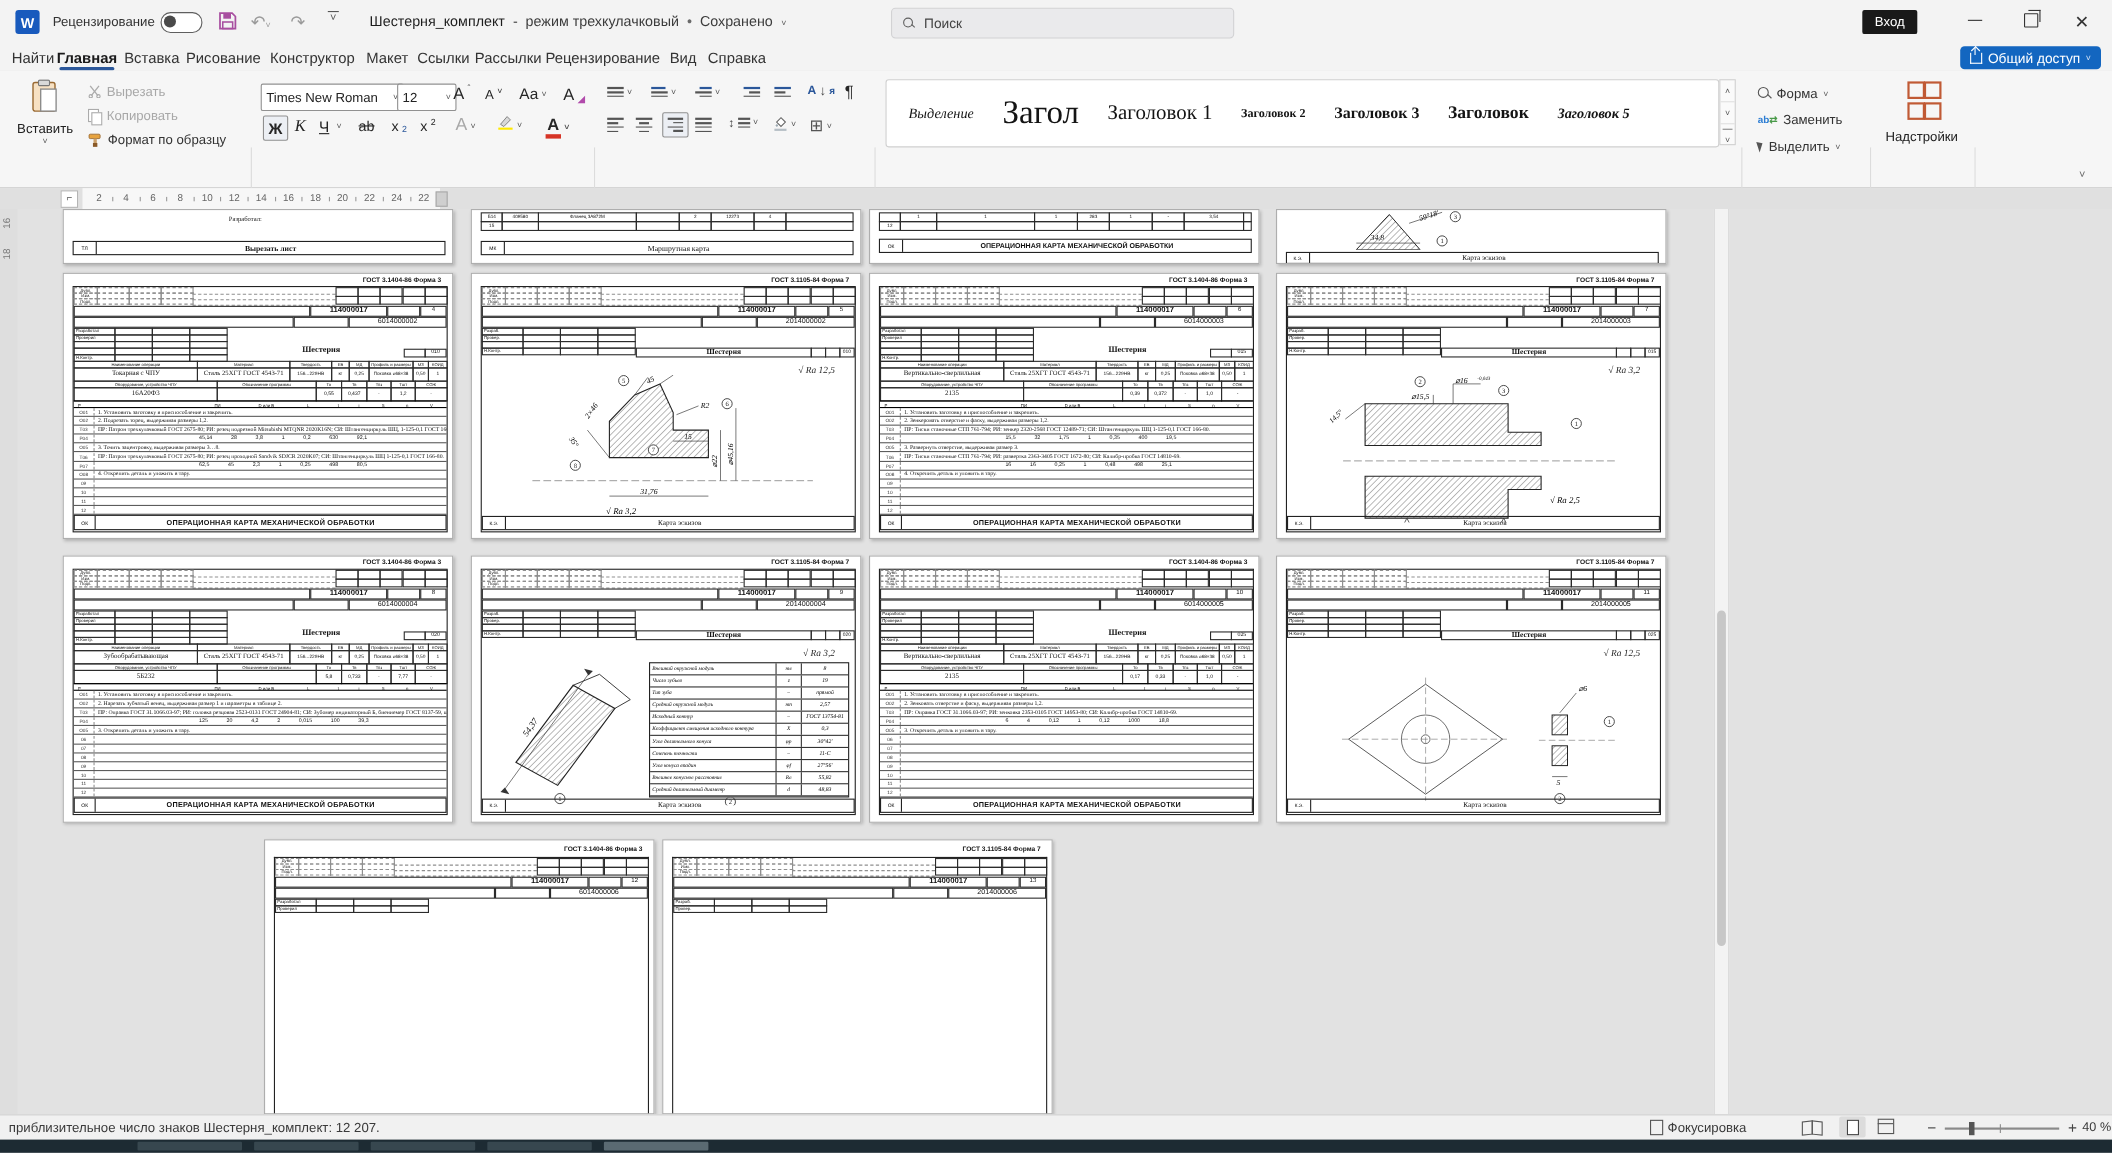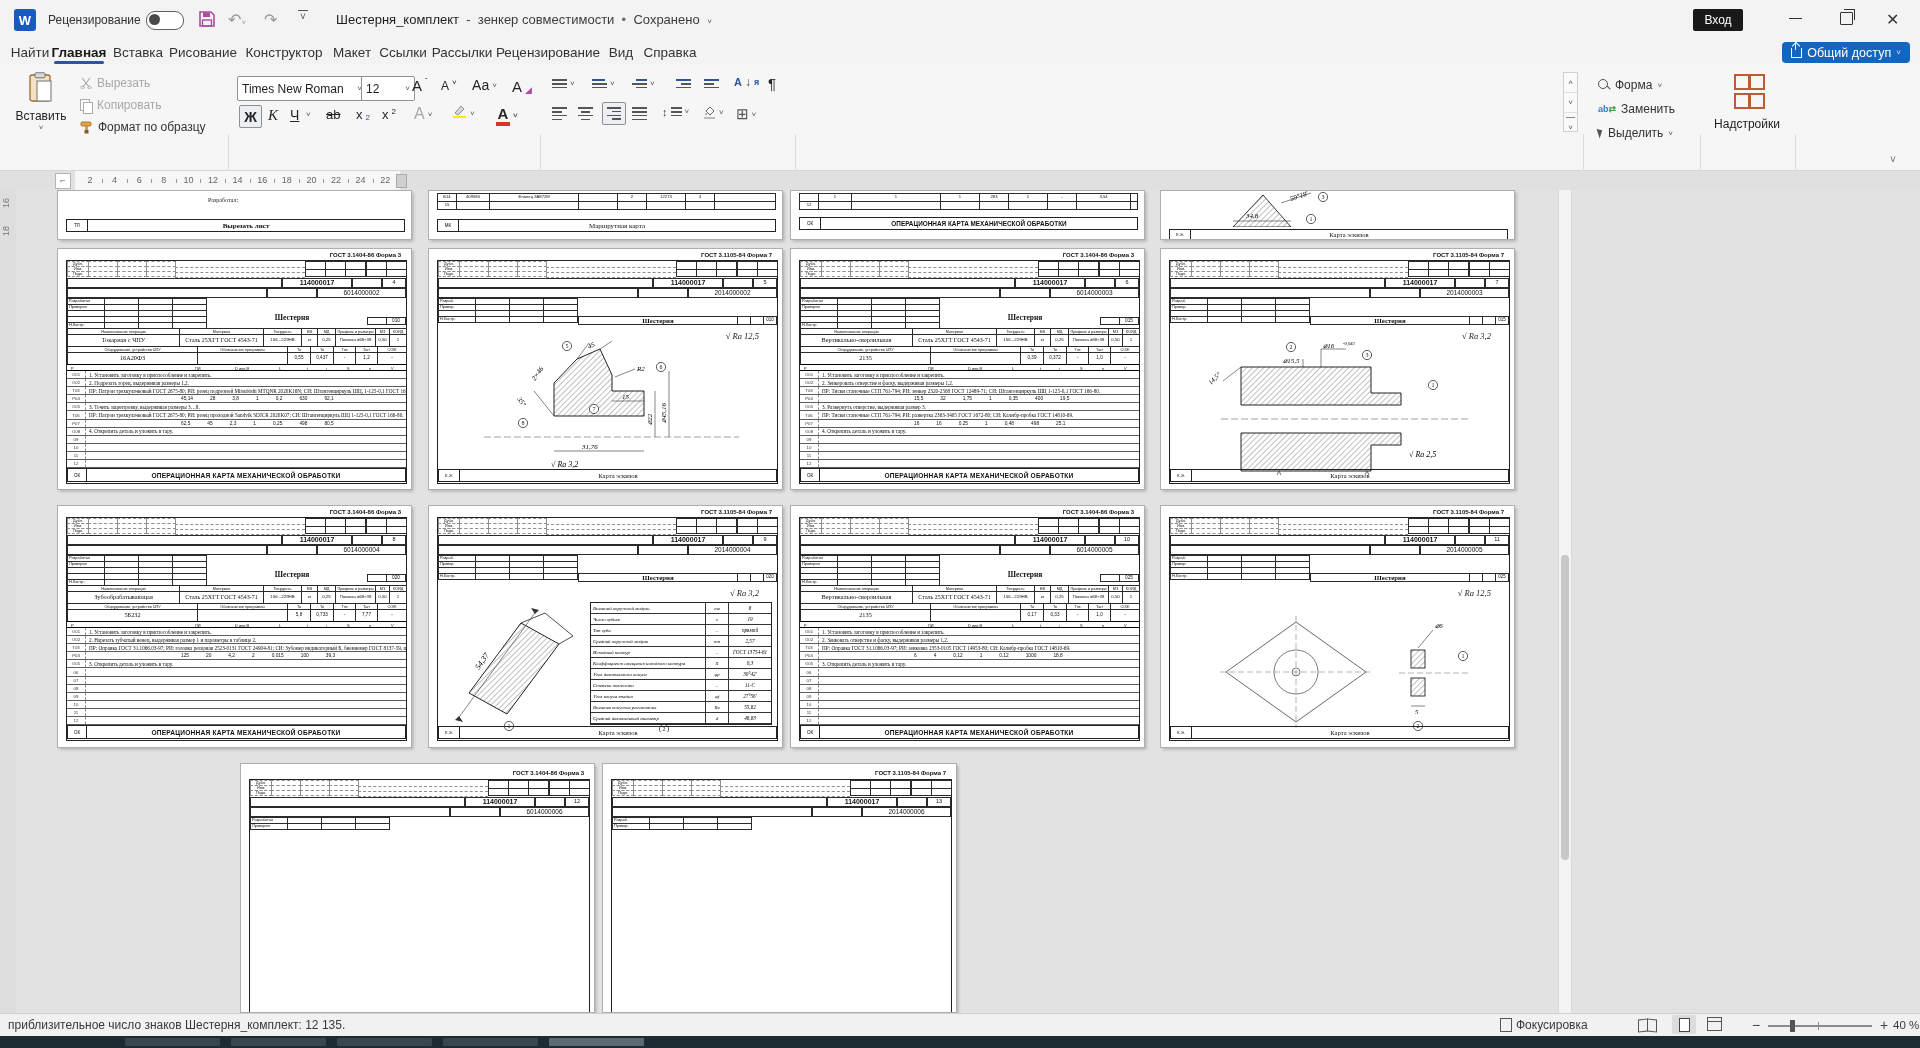--- a/index.html
+++ b/index.html
@@ -57,24 +57,31 @@
         <rect x="5" y="2.5" width="7" height="4.5" fill="#a84fa0"></rect>
         <rect x="4.5" y="10" width="9" height="6" fill="none" stroke="#a84fa0" stroke-width="1.4"></rect>
       </svg>
   </div>
   <div class="abs" style="left:228px;top:10px;font-size:16px;color:#9a9a9a;">↶<span style="font-size:8px;">˅</span></div>
   <div class="abs" style="left:264px;top:10px;font-size:16px;color:#9a9a9a;">↷</div>
   <div class="abs" style="left:298px;top:10px;font-size:10px;color:#555;border-top:1.5px solid #555;width:10px;text-align:center;">˅</div>
   <div class="abs" style="left:336px;top:12px;font-size:13px;color:#1d1d1d;white-space:nowrap;">
     <span>Шестерня_комплект</span>
     <span style="color:#3c3c3c;">&nbsp;-&nbsp;</span>
-    <span style="color:#3c3c3c;">зенкер совместимости</span>
+    <span style="color:#3c3c3c;">режим трехкулачковый</span>
     <span style="color:#6a6a6a;">&nbsp;•&nbsp;</span>
     <span style="color:#3c3c3c;">Сохранено</span>
     <span class="chev" style="margin-left:4px;">˅</span>
+  </div>
+  <div class="abs" style="left:810px;top:7px;width:300px;height:26px;background:#eaeaec;border:1px solid #d2d2d4;border-radius:4px;display:flex;align-items:center;padding-left:10px;gap:8px;">
+    <span style="position:relative;width:11px;height:11px;display:inline-block;">
+      <span style="position:absolute;left:0;top:0;width:7px;height:7px;border:1.4px solid #5f5f5f;border-radius:50%;"></span>
+      <span style="position:absolute;left:7px;top:7px;width:4px;height:1.4px;background:#5f5f5f;transform:rotate(45deg);"></span>
+    </span>
+    <span style="font-size:12.5px;color:#444;">Поиск</span>
   </div>
   <div class="abs" style="left:1693px;top:9px;width:50px;height:22px;background:#191919;color:#fff;font-size:12px;display:flex;align-items:center;justify-content:center;border-radius:2px;">Вход</div>
   <div class="abs" style="left:1789px;top:18px;width:13px;height:1.4px;background:#333;"></div>
   <div class="abs" style="left:1840px;top:12px;width:11px;height:11px;border:1.2px solid #333;border-radius:1px;">
     <span class="abs" style="left:3px;top:-4px;width:10px;height:10px;border-top:1.2px solid #333;border-right:1.2px solid #333;"></span>
   </div>
   <div class="abs" style="left:1886px;top:10px;font-size:16px;color:#333;">✕</div>
 </div>
 
 <div id="menubar">
@@ -266,20 +273,31 @@
         <path d="M3 9 q1.2 2.4 2.4 0 q-1.2-2.2-2.4 0" fill="#9aa7b0"></path>
         <rect x="2" y="12" width="11" height="2" fill="#b5bec5"></rect>
       </svg>
       <span class="chev">˅</span>
   </div>
   <div class="rbtn" style="left:736px;top:41px;font-size:15px;color:#555;">⊞<span class="chev">˅</span></div>
   <div class="glabel" style="left:592px;width:150px;">Абзац</div>
   <div class="launcher" style="left:778px;">↘</div>
   <div class="vsep" style="left:795px;"></div>
 
+  <div class="abs" style="left:805px;top:8px;width:756px;height:60px;background:#fff;border:1px solid #d0d0d0;border-radius:3px;overflow:hidden;">
+    <div id="styles-holder" style="display:flex;height:100%;align-items:center;gap:26px;padding:0 20px;">
+        <div class="styleitem" style="font-style: italic; font-size: 13px; font-family: &quot;Liberation Serif&quot;, serif;">Выделение</div>
+        <div class="styleitem" style="font-size: 30px; font-family: &quot;Liberation Serif&quot;, serif; max-width: 96px;">Загол</div>
+        <div class="styleitem" style="font-size: 19px; font-family: &quot;Liberation Serif&quot;, serif;">Заголовок 1</div>
+        <div class="styleitem" style="font-weight: bold; font-size: 11px; font-family: &quot;Liberation Serif&quot;, serif;">Заголовок 2</div>
+        <div class="styleitem" style="font-weight: bold; font-size: 14.5px; font-family: &quot;Liberation Serif&quot;, serif; max-width: 88px;">Заголовок 3</div>
+        <div class="styleitem" style="font-weight: bold; font-size: 16px; font-family: &quot;Liberation Serif&quot;, serif;">Заголовок</div>
+        <div class="styleitem" style="font-weight: bold; font-style: italic; font-size: 13px; font-family: &quot;Liberation Serif&quot;, serif;">Заголовок 5</div>
+      </div>
+  </div>
   <div class="abs" style="left:1563px;top:8px;width:15px;height:60px;border:1px solid #d0d0d0;background:#fafafa;font-size:8px;color:#555;text-align:center;line-height:19px;box-sizing:border-box;">
     <div style="border-bottom:1px solid #e0e0e0;">˄</div>
     <div style="border-bottom:1px solid #e0e0e0;">˅</div>
     <div style="border-top:1px solid #888;margin:4px 2px 0 2px;">˅</div>
   </div>
   <div class="glabel" style="left:1110px;width:150px;">Стили</div>
   <div class="launcher" style="left:1566px;top:155px;">↘</div>
   <div class="vsep" style="left:1583px;"></div>
 
   <div class="smallcmd" style="left:1598px;top:14px;color:#333;">
@@ -1590,21 +1608,21 @@
           <div class="cell" style="left: 105px; top: 43px; width: 35px; height: 7px; font-size: 4px;"></div>
         </div>
       </div>
     </div>
   <div class="abs" style="left:1558px;top:0;width:14px;height:823px;background:#f3f3f3;border-left:1px solid #dadada;border-right:1px solid #dadada;box-sizing:border-box;">
     <div class="abs" style="left:2px;top:365px;width:8px;height:305px;background:#c7c7c7;border-radius:4px;"></div>
   </div>
 </div>
 
 <div id="statusbar">
-  <div class="abs" style="left:8px;top:4px;">приблизительное число знаков Шестерня_комплект: 12 135.</div>
+  <div class="abs" style="left:8px;top:4px;">приблизительное число знаков Шестерня_комплект: 12 207.</div>
   <div class="abs" style="left:1500px;top:4px;display:flex;align-items:center;gap:4px;">
     <span style="display:inline-block;width:10px;height:12px;border:1.2px solid #555;"></span>
     <span>Фокусировка</span>
   </div>
   <div class="abs" style="left:1638px;top:4px;width:18px;height:14px;">
     <span style="position:absolute;left:0;top:1px;width:8px;height:11px;border:1.2px solid #555;transform:skewY(-6deg);"></span>
     <span style="position:absolute;left:9px;top:1px;width:8px;height:11px;border:1.2px solid #555;transform:skewY(6deg);"></span>
   </div>
   <div class="abs" style="left:1672px;top:1px;width:24px;height:19px;background:#dcdcdc;border-radius:2px;">
     <span style="position:absolute;left:7px;top:3px;width:9px;height:12px;border:1.2px solid #444;background:#fff;"></span>

